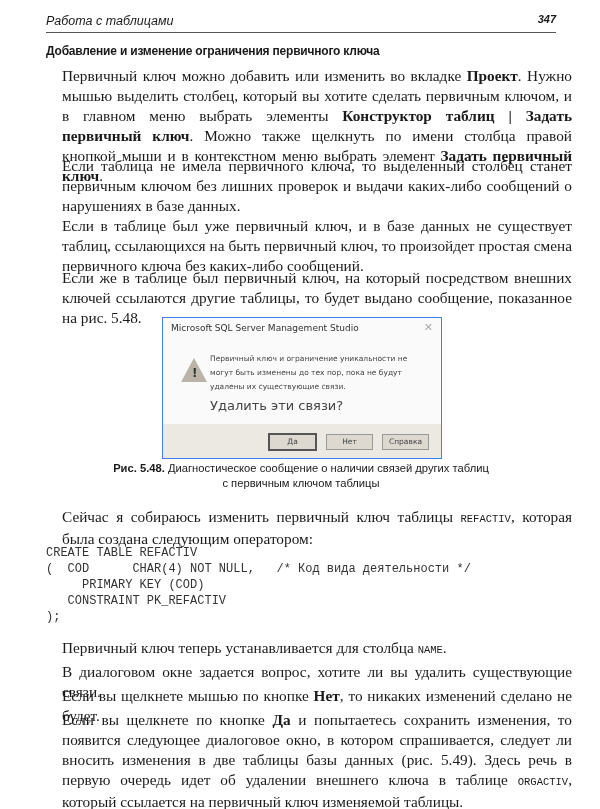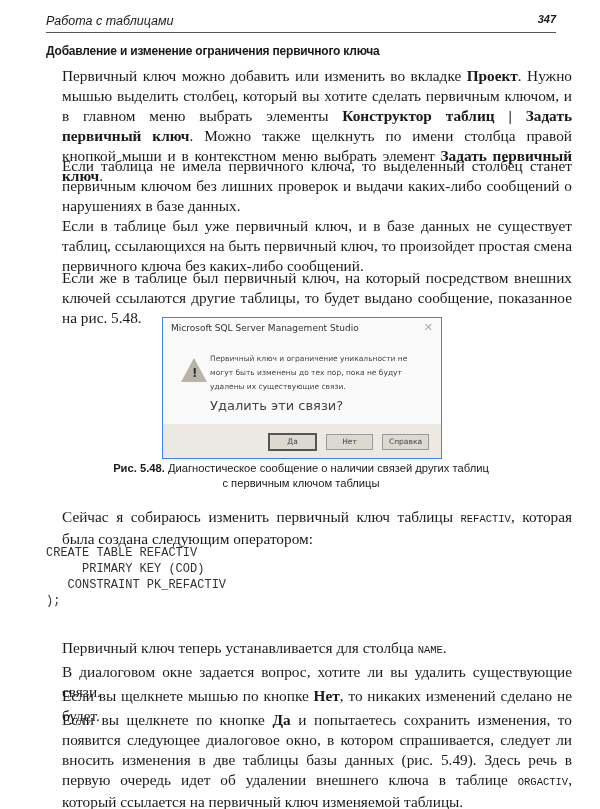--- a/index.html
+++ b/index.html
@@ -67,21 +67,21 @@
 
   <div class="caption">
     <div><b>Рис. 5.48.</b> <span>Диагностическое сообщение о наличии связей других таблиц</span></div>
     <div>с первичным ключом таблицы</div>
   </div>
 
   <div class="para" style="top:507px">
     <span>Сейчас я собираюсь изменить первичный ключ таблицы </span><span class="mono">REFACTIV</span><span>, которая была создана следующим оператором:</span>
   </div>
 
-  <div class="code"><div>CREATE TABLE REFACTIV</div><div>     PRIMARY KEY (COD)</div><div>   CONSTRAINT PK_REFACTIV</div><div>);</div></div>
+  <div class="code"><div>CREATE TABLE REFACTIV</div><div>(  COD      CHAR(4) NOT NULL,   /* Код вида деятельности */</div><div>     PRIMARY KEY (COD)</div><div>   CONSTRAINT PK_REFACTIV</div><div>);</div></div>
 
   <div class="para" style="top:638px">
     <span>Первичный ключ теперь устанавливается для столбца </span><span class="mono">NAME</span><span>.</span>
   </div>
 
   <div class="para" style="top:662px">В диалоговом окне задается вопрос, хотите ли вы удалить существующие связи.</div>
 
   <div class="para" style="top:686px">
     <span>Если вы щелкнете мышью по кнопке </span><b>Нет</b><span>, то никаких изменений сделано не будет.</span>
   </div>

